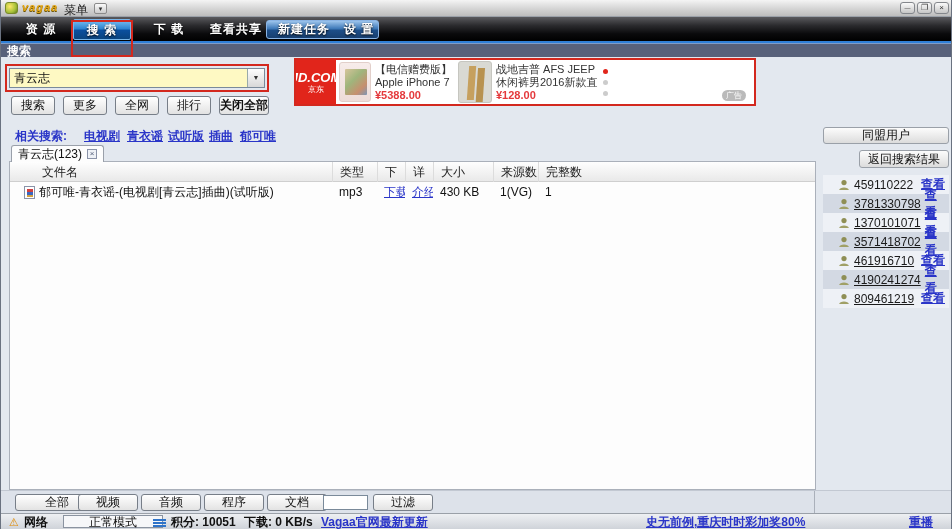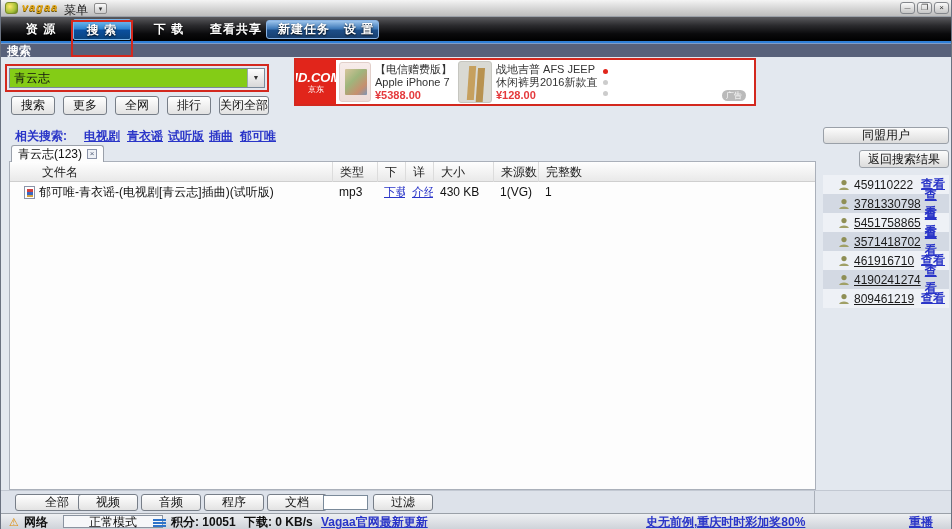--- a/index.html
+++ b/index.html
@@ -36,21 +36,21 @@
   .annot { position:absolute; border:2px solid #d3281e; z-index:40; }
 
   
   .sec-header { position:absolute; left:0; top:43px; width:952px; height:14px; background:#58617a;
                 color:#fff; font-weight:bold; font-size:12px; line-height:14px; padding-left:6px;
                 border-top:1px solid #7f9cc8; }
 
   
   .content { position:absolute; left:0; top:57px; width:952px; height:433px; background:#e3e8ef; }
 
-  .combo { position:absolute; left:8px; top:11px; width:256px; height:20px; background:#84cc16;
+  .combo { position:absolute; left:8px; top:11px; width:256px; height:20px; background:#fef9c3;
            border:1px solid #7a8a9a; display:flex; align-items:center; }
   .combo-text { flex:1; padding-left:4px; font-size:12px; color:#111; }
   .combo-btn { width:17px; height:18px; background:linear-gradient(#fdfdfd,#d8d8d8); border-left:1px solid #9aa;
                font-size:7px; line-height:18px; text-align:center; color:#333; }
 
   .srch-btn { position:absolute; top:39px; height:19px; background:linear-gradient(#ffffff,#e2e2e2);
               border:1px solid #777e88; border-radius:3px; font-size:12px; text-align:center; line-height:17px; color:#111; }
 
   
   .banner { position:absolute; left:293px; top:1px; width:462px; height:48px; background:#fff;
@@ -175,21 +175,21 @@
     <div class="annot" style="left:4px;top:7px;width:264px;height:28px;"></div>
     <div class="combo">
       <div class="combo-text">青云志</div>
       <div class="combo-btn">▼</div>
     </div>
 
     <div class="srch-btn" style="left:10px;width:44px;">搜索</div>
     <div class="srch-btn" style="left:62px;width:44px;">更多</div>
     <div class="srch-btn" style="left:114px;width:44px;">全网</div>
     <div class="srch-btn" style="left:166px;width:44px;">排行</div>
-    <div class="srch-btn" style="left:218px;width:50px;">关闭全部</div>
+    <div class="srch-btn" style="left:218px;width:50px;font-weight:bold;">关闭全部</div>
 
     <div class="banner">
       <div class="jd-block">
         <div class="jd-main">JD.COM</div>
         <div class="jd-cn">京东</div>
       </div>
       <div class="ad-prod">
         <div class="ad-img img-iphone"></div>
         <div class="ad-txt">
           <div>【电信赠费版】</div>
@@ -271,21 +271,21 @@
               <path d="M1.2 11c0-3.4 9.6-3.4 9.6 0z" fill="#a0a066"></path>
             </svg>
           <span class="user-id">3781330798</span>
           <span class="link user-view">查看</span>
         </div>
         <div class="user-row">
           <svg class="avatar" viewBox="0 0 12 12">
               <circle cx="6" cy="3.6" r="2.6" fill="#8f8f55"></circle>
               <path d="M1.2 11c0-3.4 9.6-3.4 9.6 0z" fill="#a0a066"></path>
             </svg>
-          <span class="user-id">5451758865</span>
+          <span class="user-id">1370101071</span>
           <span class="link user-view">查看</span>
         </div>
         <div class="user-row alt">
           <svg class="avatar" viewBox="0 0 12 12">
               <circle cx="6" cy="3.6" r="2.6" fill="#8f8f55"></circle>
               <path d="M1.2 11c0-3.4 9.6-3.4 9.6 0z" fill="#a0a066"></path>
             </svg>
           <span class="user-id">3571418702</span>
           <span class="link user-view">查看</span>
         </div>

